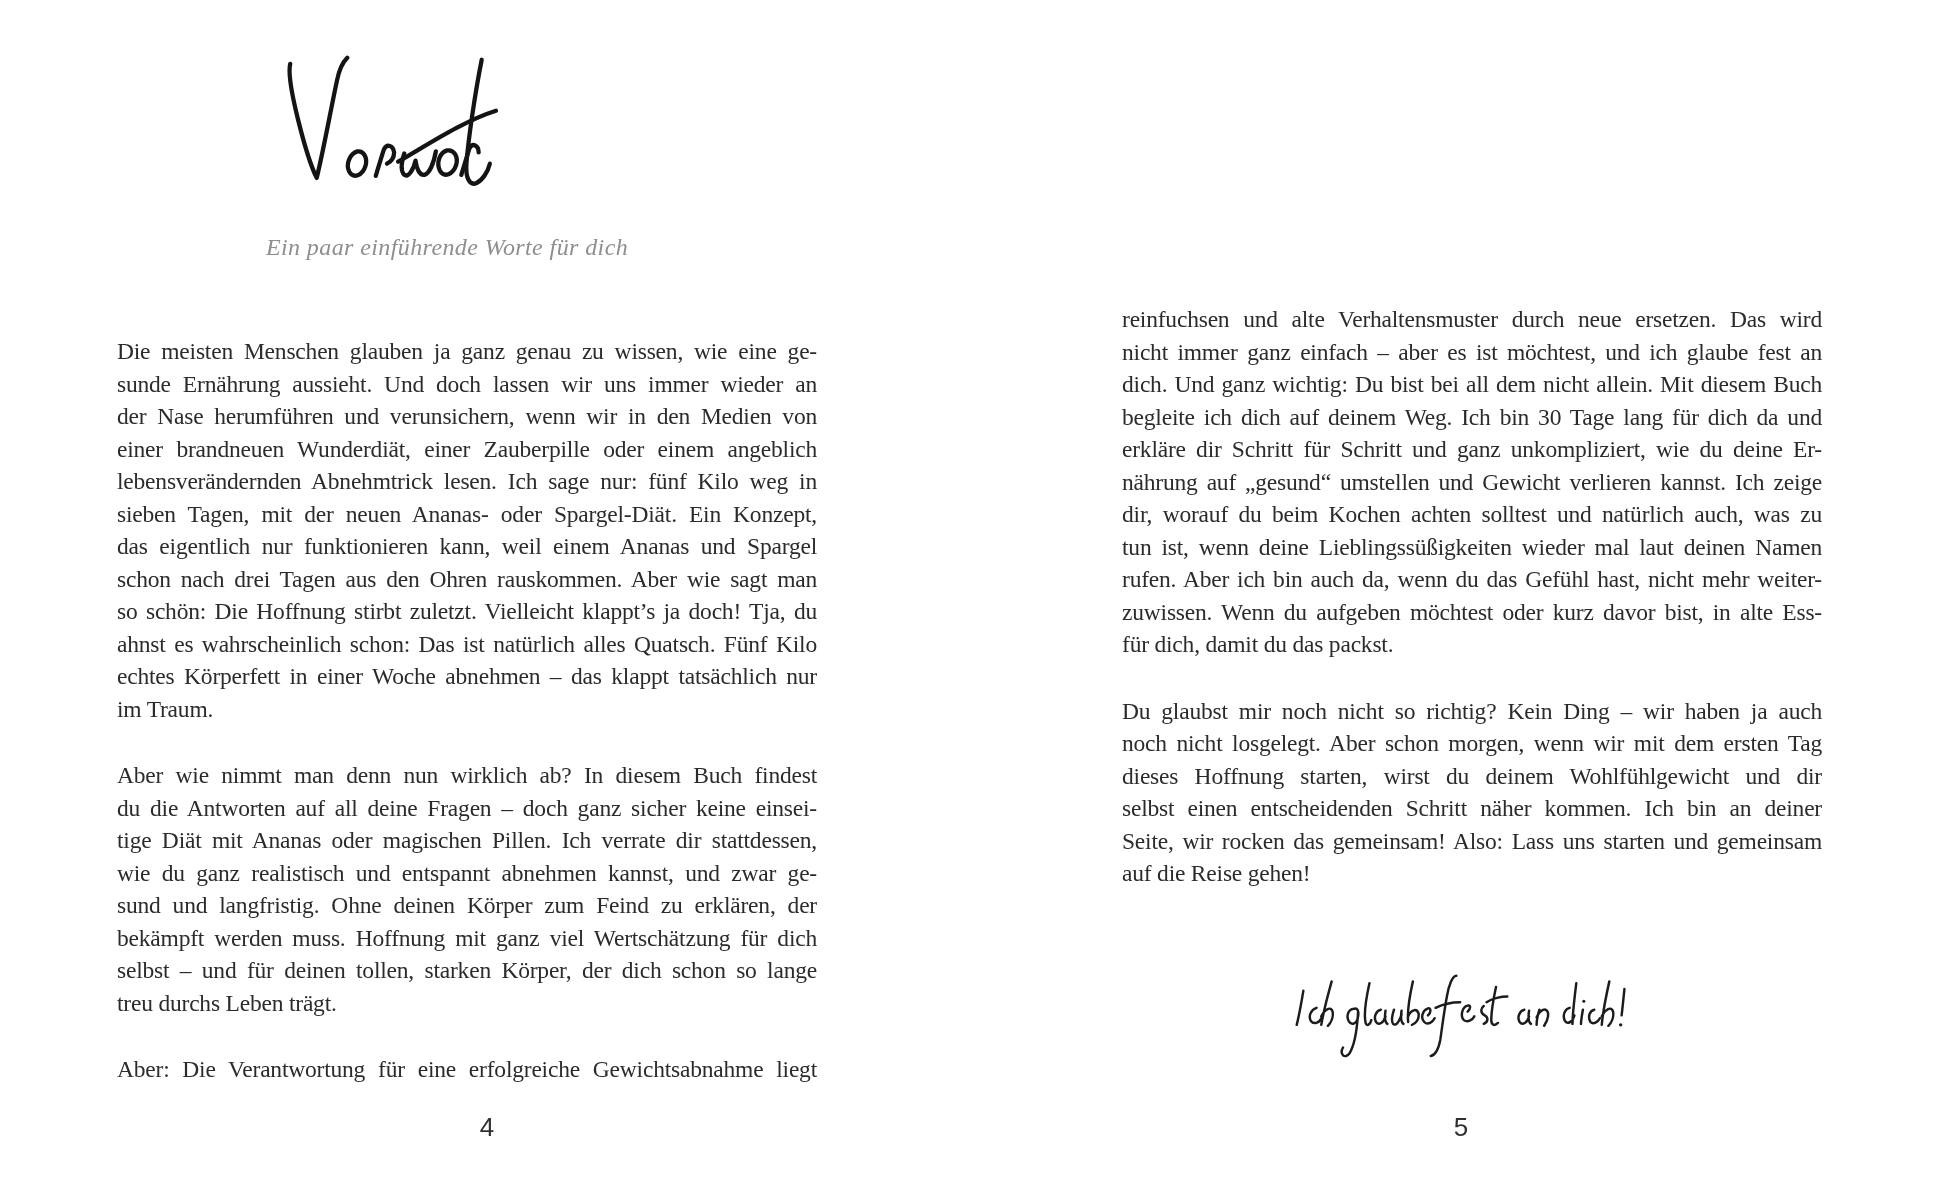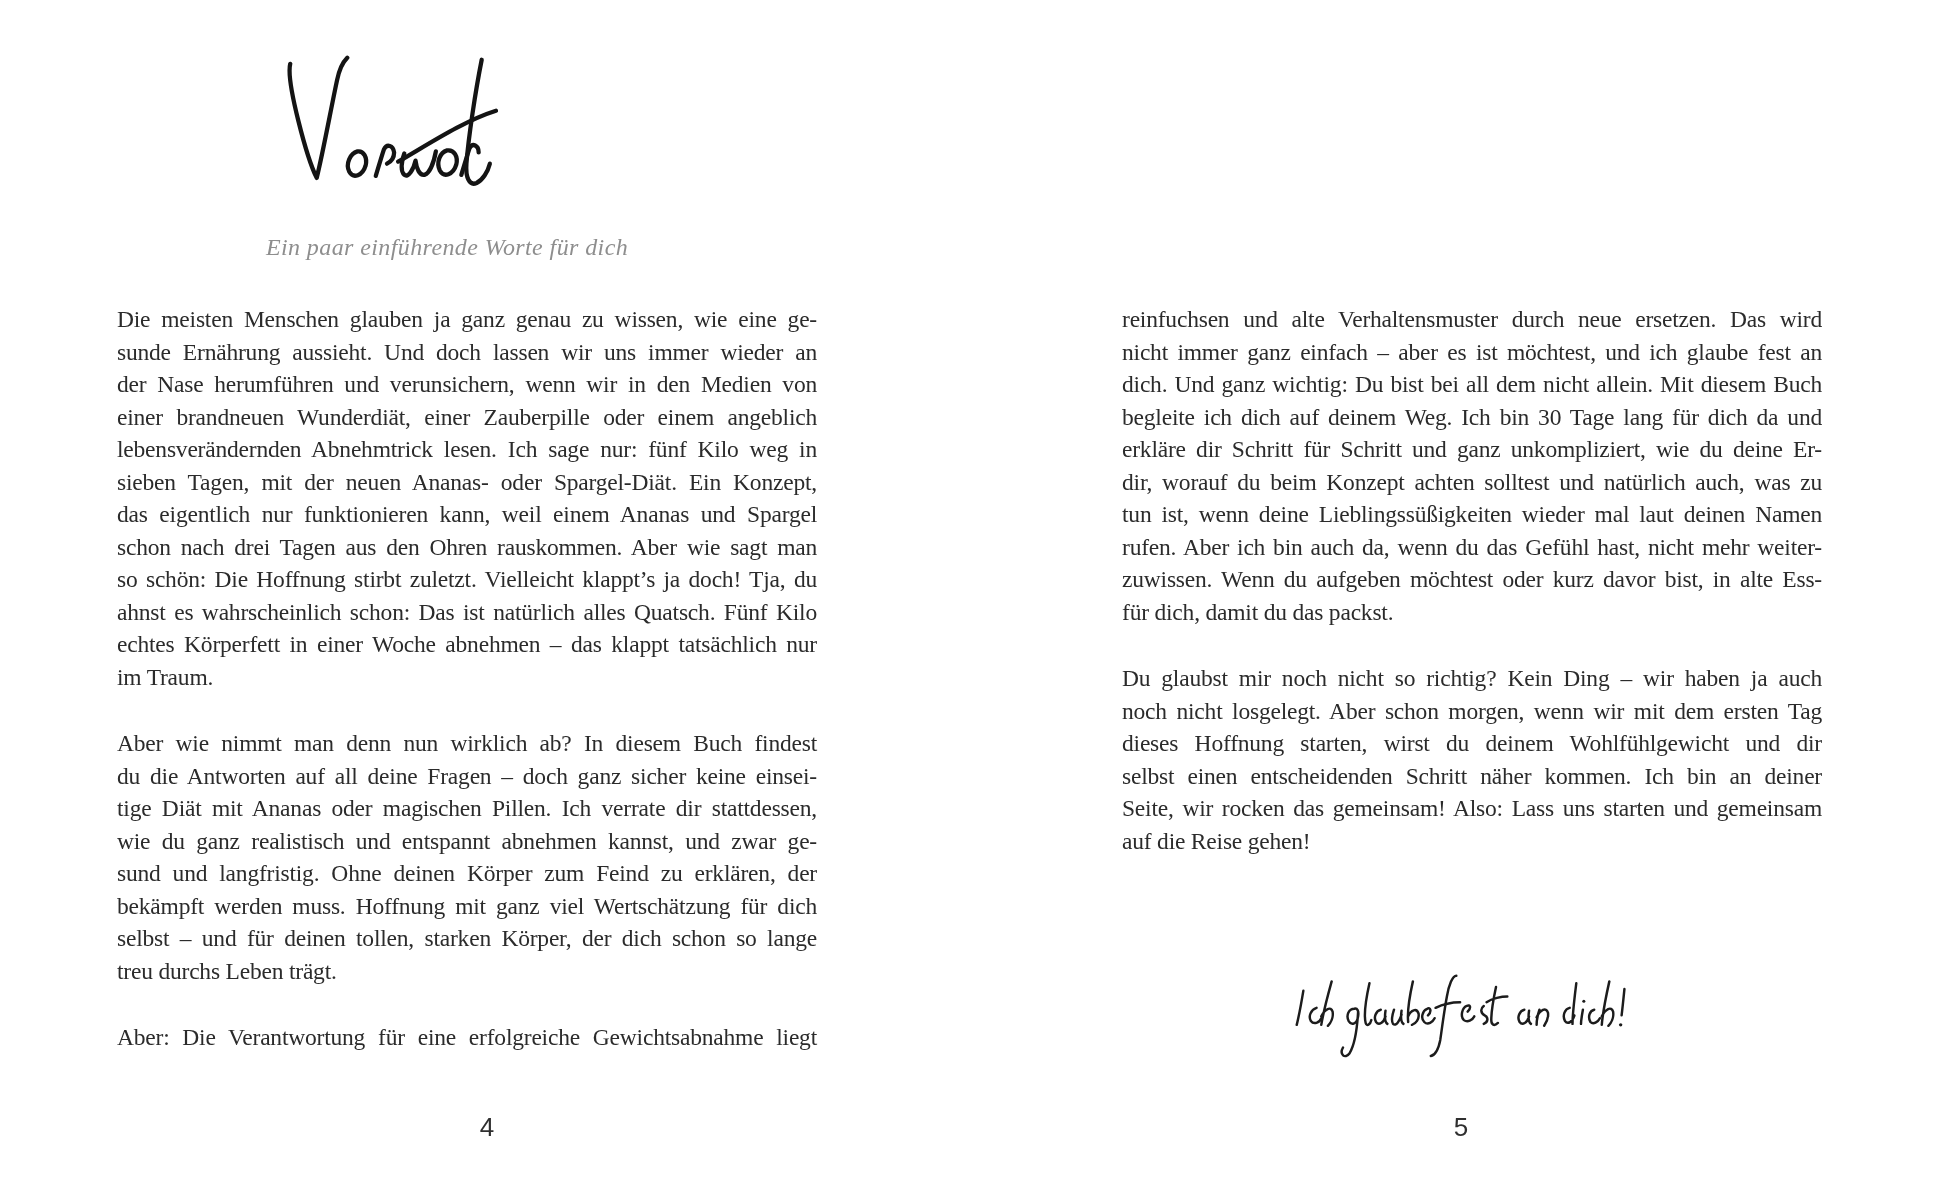--- a/index.html
+++ b/index.html
@@ -26,21 +26,21 @@
     letter-spacing:0.4px;
     color:#8e8e8e;
   }
 
   .column{
     position:absolute;top:303px;width:700px;
     font-size:23.5px;
     line-height:32.5px;
     letter-spacing:-0.2px;
   }
-  .column-left{left:117px;}
+  .column-left{left:117px;margin-top:32px;}
   .column-right{left:148px;} 
 
   .para{margin:0 0 34px 0;}
   .tline{text-align:justify;text-align-last:justify;white-space:normal;}
   .tline.lastline{text-align-last:left;}
 
   .signature-svg{position:absolute;left:318px;top:966px;width:340px;height:95px;} 
   .signature-svg path{fill:none;stroke:#1c1c1c;stroke-width:2.6;stroke-linecap:round;stroke-linejoin:round;}
   .signature-svg circle{fill:#1c1c1c;}
 
@@ -107,21 +107,22 @@
 
   <section class="page page-right">
 
     <div class="column column-right">
         <div class="para">
           <div class="tline">reinfuchsen und alte Verhaltensmuster durch neue ersetzen. Das wird</div>
           <div class="tline">nicht immer ganz einfach – aber es ist möchtest, und ich glaube fest an</div>
           <div class="tline">dich. Und ganz wichtig: Du bist bei all dem nicht allein. Mit diesem Buch</div>
           <div class="tline">begleite ich dich auf deinem Weg. Ich bin 30 Tage lang für dich da und</div>
           <div class="tline">erkläre dir Schritt für Schritt und ganz unkompliziert, wie du deine Er-</div>
-          <div class="tline">dir, worauf du beim Konzept achten solltest und natürlich auch, was zu</div>
+          <div class="tline">nährung auf „gesund“ umstellen und Gewicht verlieren kannst. Ich zeige</div>
+          <div class="tline">dir, worauf du beim Kochen achten solltest und natürlich auch, was zu</div>
           <div class="tline">tun ist, wenn deine Lieblingssüßigkeiten wieder mal laut deinen Namen</div>
           <div class="tline">rufen. Aber ich bin auch da, wenn du das Gefühl hast, nicht mehr weiter-</div>
           <div class="tline">zuwissen. Wenn du aufgeben möchtest oder kurz davor bist, in alte Ess-</div>
           <div class="tline lastline">für dich, damit du das packst.</div>
         </div>
         <div class="para">
           <div class="tline">Du glaubst mir noch nicht so richtig? Kein Ding – wir haben ja auch</div>
           <div class="tline">noch nicht losgelegt. Aber schon morgen, wenn wir mit dem ersten Tag</div>
           <div class="tline">dieses Hoffnung starten, wirst du deinem Wohlfühlgewicht und dir</div>
           <div class="tline">selbst einen entscheidenden Schritt näher kommen. Ich bin an deiner</div>

